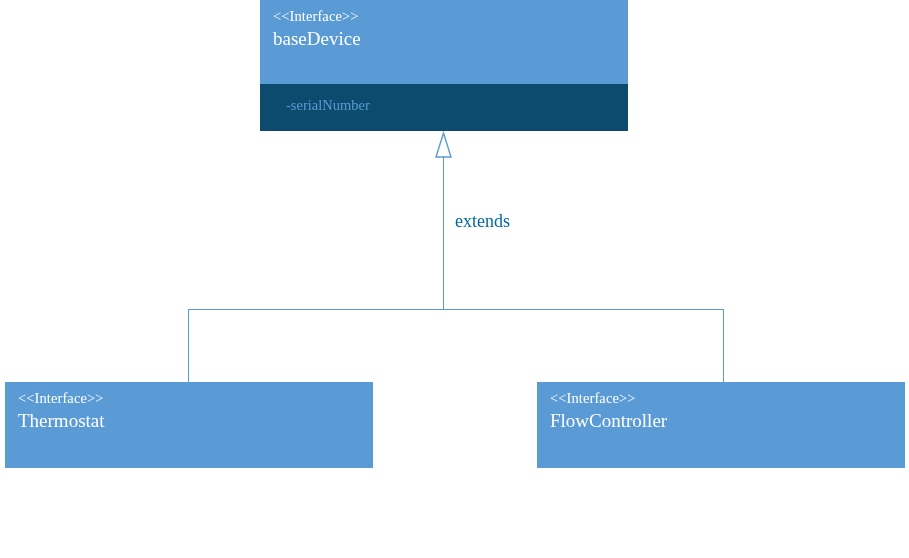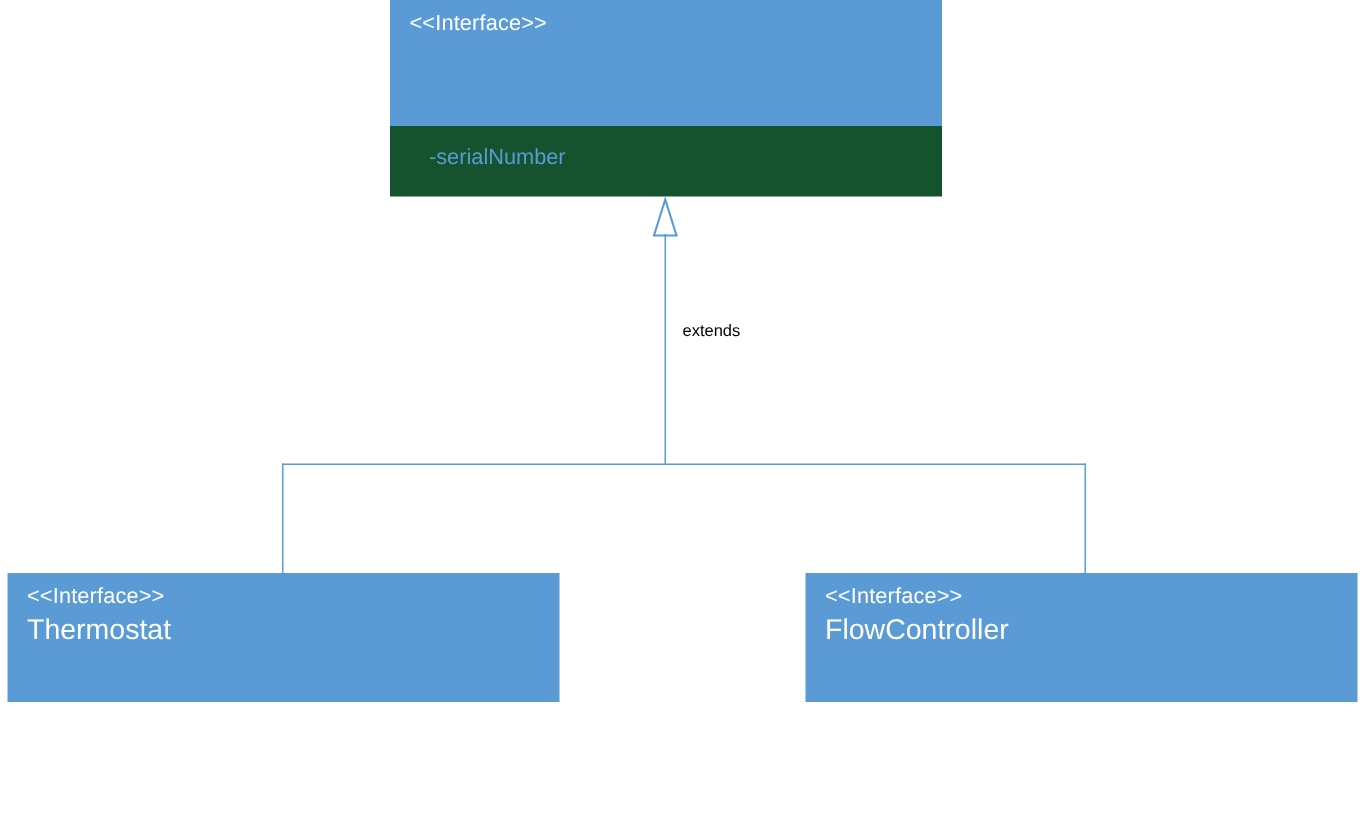--- a/index.html
+++ b/index.html
@@ -6,21 +6,21 @@
     margin: 0;
     padding: 0;
     background: #ffffff;
   }
   #diagram-canvas {
     position: relative;
     width: 909px;
     height: 468px;
     background: #ffffff;
     overflow: hidden;
-    font-family: Liberation Sans, sans-serif;
+    font-family: Liberation Serif, serif;
   }
 
   
   .uml-class {
     position: absolute;
     box-sizing: border-box;
   }
   .uml-header {
     background: #5B9BD5;
     color: #ffffff;
@@ -34,21 +34,21 @@
     letter-spacing: 0.1px;
     white-space: nowrap;
   }
   .uml-name {
     font-size: 19px;
     line-height: 26px;
     color: #ffffff;
     white-space: nowrap;
   }
   .uml-compartment {
-    background: #14532d;
+    background: #0c4a6e;
     box-sizing: border-box;
   }
   .uml-attr {
     font-size: 14.5px;
     line-height: 18px;
     color: #5B9BD5;
     padding: 11px 13px 11px 26px;
     white-space: nowrap;
     box-sizing: border-box;
   }
@@ -100,34 +100,35 @@
     left: 434px;
     top: 131px;
     width: 19px;
     height: 28px;
   }
 
   #extends-label {
     position: absolute;
     left: 455px;
     top: 212px;
-    font-size: 11px;
+    font-size: 18px;
     line-height: 18px;
-    color: #000000;
+    color: #0369a1;
     white-space: nowrap;
   }
 </style>
 </head>
 <body>
 
 <div id="diagram-canvas">
 
   <div class="uml-class" id="class-basedevice">
     <div class="uml-header">
       <div class="uml-stereotype">&lt;&lt;Interface&gt;&gt;</div>
+      <div class="uml-name">baseDevice</div>
     </div>
     <div class="uml-compartment">
       <div class="uml-attr">-serialNumber</div>
     </div>
   </div>
 
   <div id="inheritance-arrowhead">
     <svg width="19" height="28" viewBox="0 0 19 28" xmlns="http://www.w3.org/2000/svg">
       <polygon points="9.5,2 17,26 2,26" fill="#FFFFFF" stroke="#5B9BD5" stroke-width="1.4"></polygon>
     </svg>

